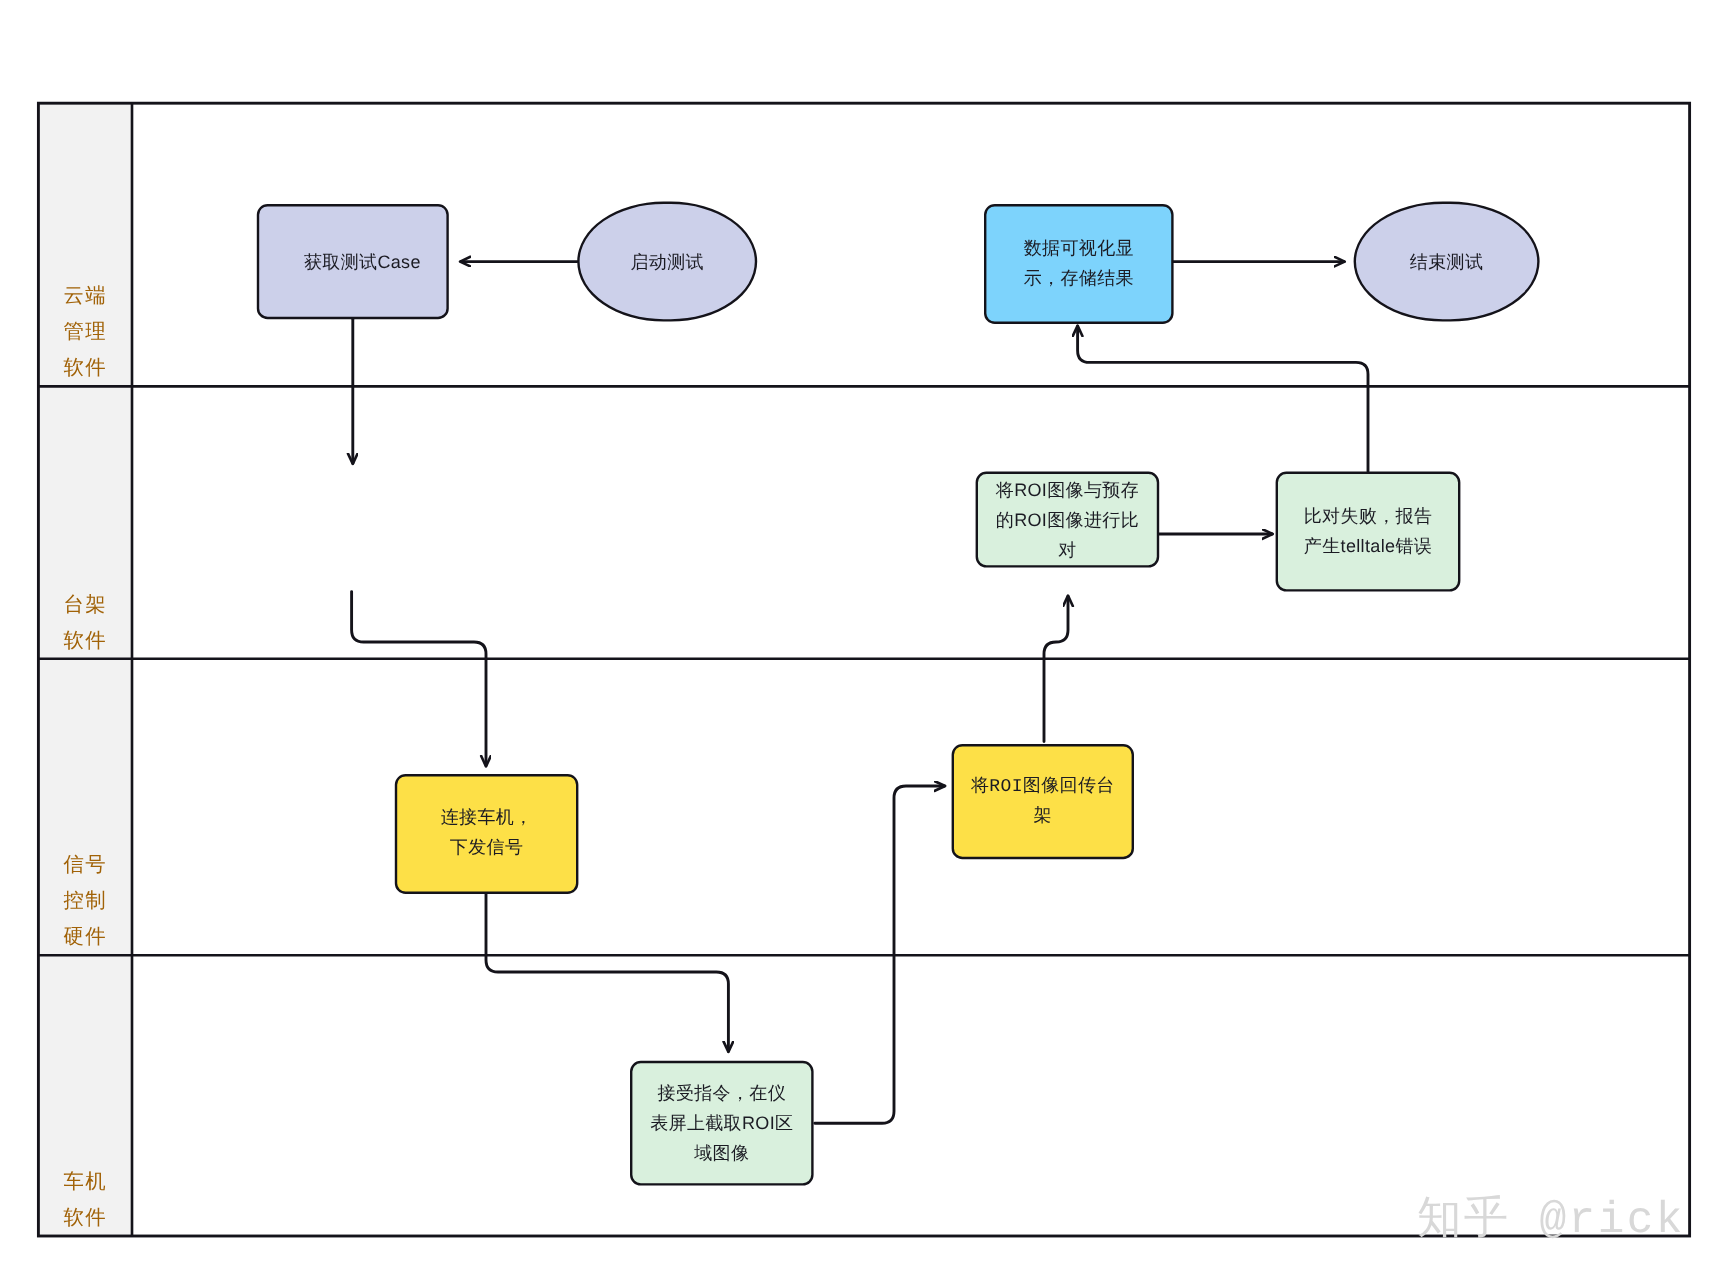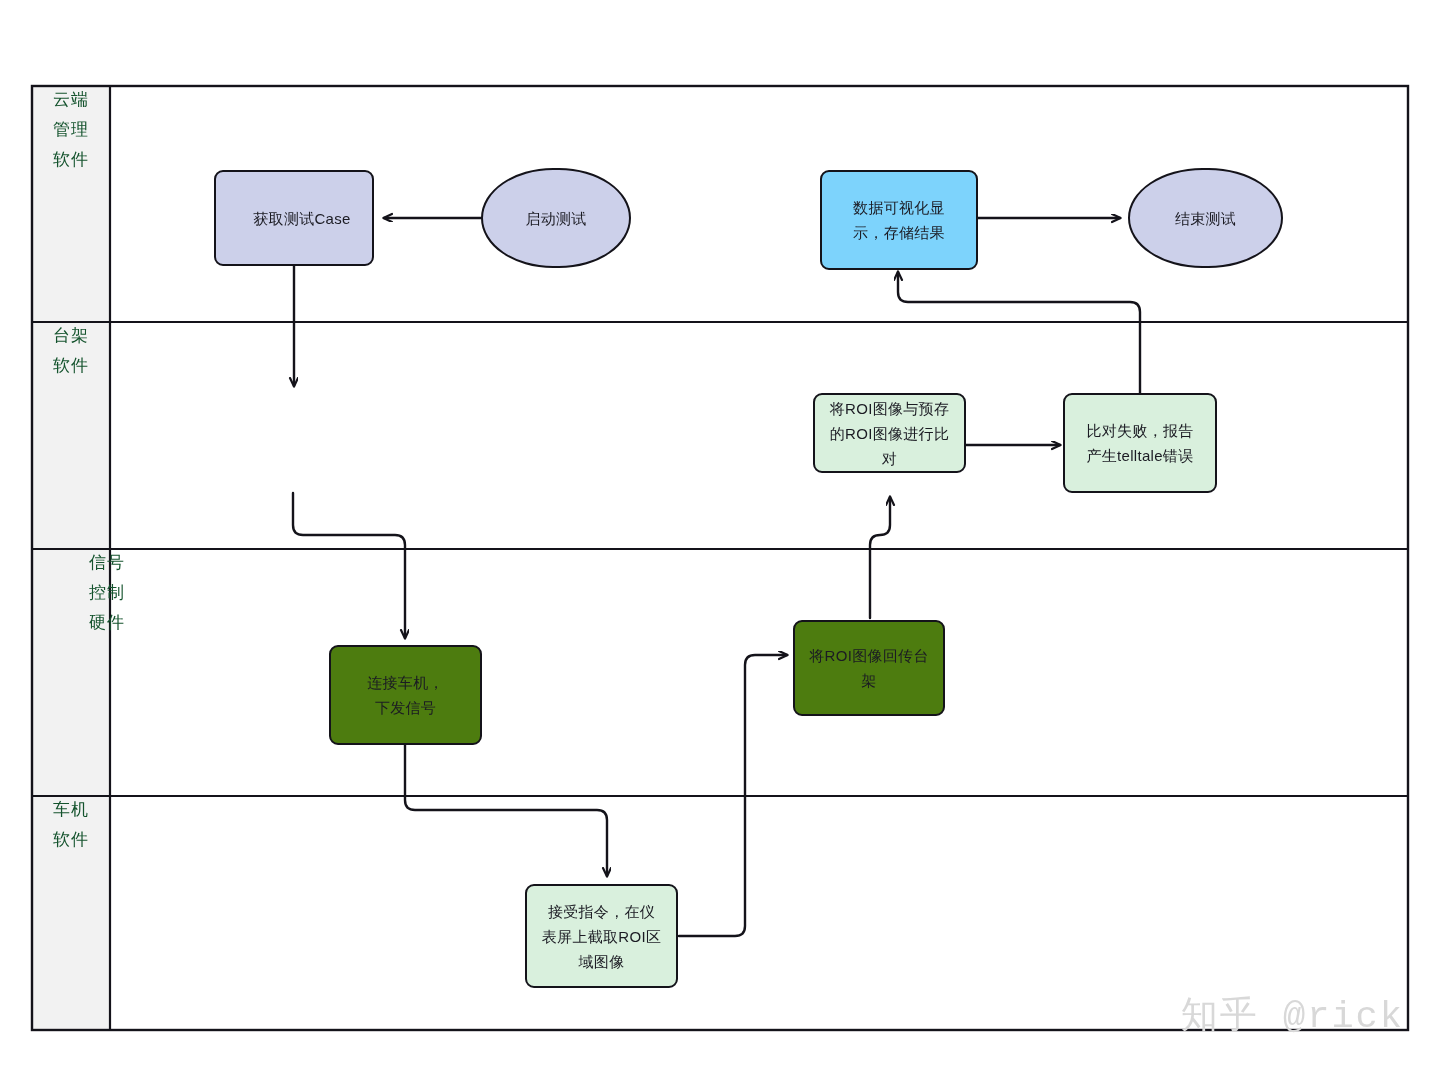--- a/index.html
+++ b/index.html
@@ -46,39 +46,38 @@
     padding: 0 7px;
     white-space: pre-line;
   }
   .rect {
     border-radius: 9px;
   }
   .pill {
     border-radius: 48%/50%;
   }
   .fill-lavender { background: #ccd0ea; }
-  .fill-paleblue { background: #4d7c0f; }
+  .fill-paleblue { background: #fde047; font-family: Liberation Mono, monospace; }
   .fill-green    { background: #d9f0dd; }
   .fill-bluewhite{ background: #7dd3fc; }
 
   
   .lane-label {
     position: absolute;
     box-sizing: border-box;
     display: flex;
-    align-items: flex-start;
+    align-items: flex-end;
     justify-content: center;
     text-align: center;
     font-size: 17px;
     line-height: 30px;
-    color: #14532d;
+    color: #a16207;
     letter-spacing: 1px;
     z-index: 4;
     white-space: pre-line;
-    font-family: Liberation Mono, monospace;
   }
 
   .watermark {
     position: absolute;
     right: 36px;
     bottom: 27px;
     font-size: 37px;
     color: #d8d8d8;
     letter-spacing: 2px;
     z-index: 9;
@@ -144,21 +143,21 @@
 
   <div class="lane-label" style="left:32px; top:86px; width:78px; height:236px;">
     <span>云端
 管理
 软件</span>
   </div>
   <div class="lane-label" style="left:32px; top:322px; width:78px; height:227px;">
     <span>台架
 软件</span>
   </div>
-  <div class="lane-label" style="left:32px; top:549px; width:78px; height:247px;margin-left:36px;">
+  <div class="lane-label" style="left:32px; top:549px; width:78px; height:247px;">
     <span>信号
 控制
 硬件</span>
   </div>
   <div class="lane-label" style="left:32px; top:796px; width:78px; height:234px;">
     <span>车机
 软件</span>
   </div>
 
   <div class="node rect fill-lavender" style="left:214px; top:170px; width:160px; height:96px;padding-left:16px;">

